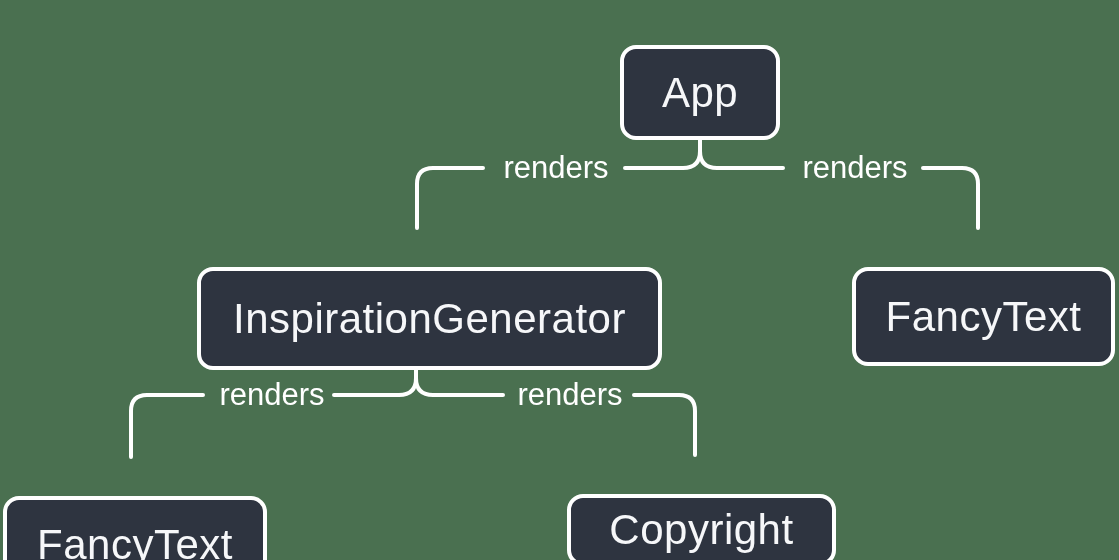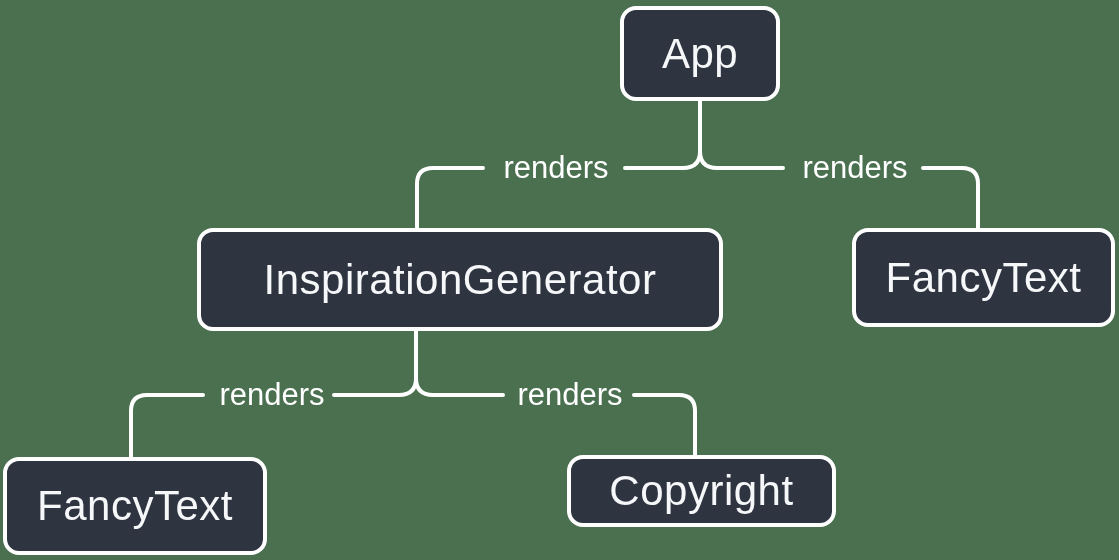--- a/index.html
+++ b/index.html
@@ -45,23 +45,24 @@
     border: 4px solid var(--node-border);
     border-radius: 16px;
     display: flex;
     align-items: center;
     justify-content: center;
     color: var(--node-text);
     font-size: 42px;
     font-weight: 500;
     letter-spacing: 0.5px;
     white-space: nowrap;
+    margin-top: 39px;
   }
   .node-app        { left: 620px; top: 6px;   width: 160px; height: 95px; }
-  .node-ig         { left: 197px; top: 228px; width: 526px; height: 103px; }
+  .node-ig         { left: 197px; top: 228px; width: 465px; height: 103px; }
   .node-ft-top     { left: 852px; top: 228px; width: 263px; height: 99px; }
   .node-ft-bottom  { left: 3px;   top: 457px; width: 264px; height: 98px; }
   .node-copyright  { left: 567px; top: 455px; width: 269px; height: 72px; }
   .edge-label {
     position: absolute;
     transform: translate(-50%, -50%);
     color: var(--edge-label-text);
     font-size: 31px;
     font-weight: 400;
     white-space: nowrap;

